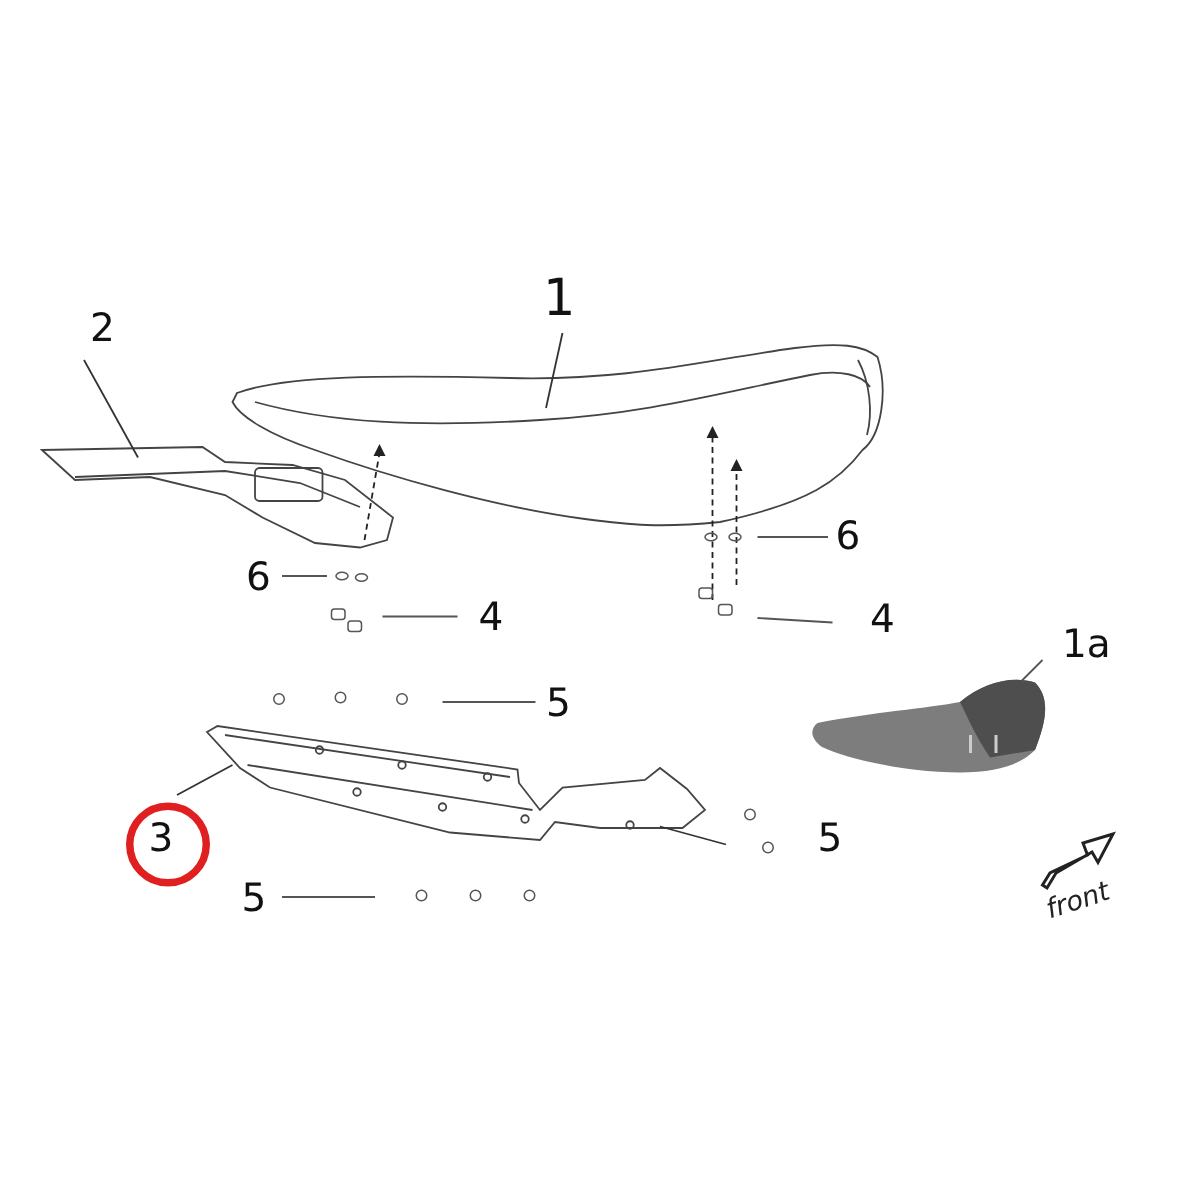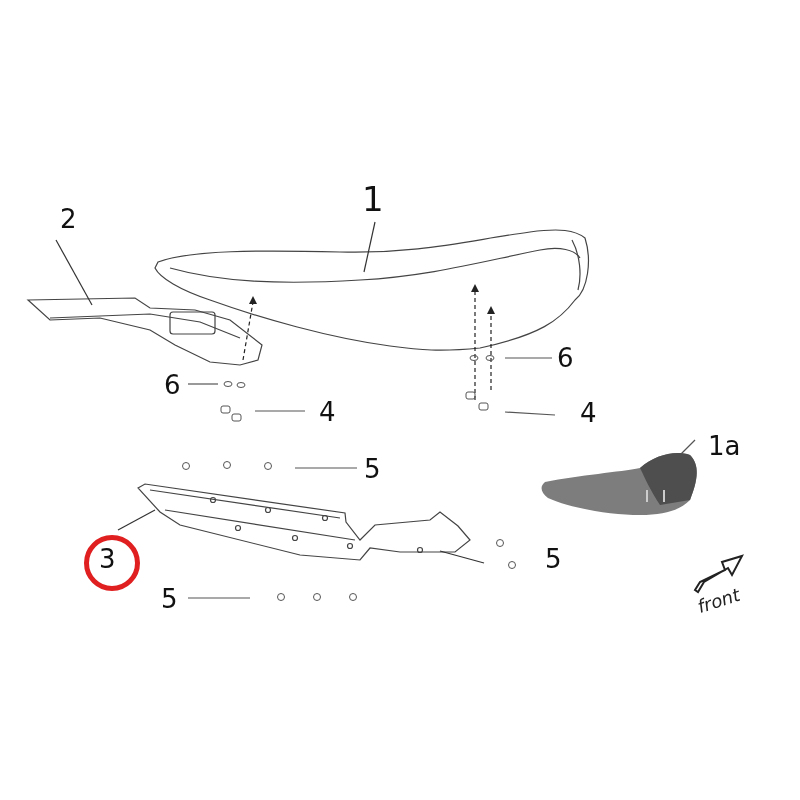--- a/index.html
+++ b/index.html
@@ -91,21 +91,21 @@
     <rect x="646" y="490" width="2" height="12" fill="#ccc"></rect>
     <rect x="663" y="490" width="2" height="12" fill="#ccc"></rect>
   </g>
 
   <g fill="none" stroke="#222" stroke-width="2">
     <polygon points="695,590 700,582 725,570 722,562 742,556 732,575 728,568 704,582 698,592"></polygon>
   </g>
 </svg>
 
 <div class="callout big" style="left:362px;top:182px;">1</div>
-<div class="callout med" style="left:708px;top:433px;">1a</div>
+<div class="callout med" style="left:708px;top:417px;">1a</div>
 <div class="callout med" style="left:60px;top:206px;">2</div>
 <div class="highlight-ring"></div>
 <div class="callout med" style="left:99px;top:546px;">3</div>
 <div class="callout med" style="left:319px;top:399px;">4</div>
 <div class="callout med" style="left:580px;top:400px;">4</div>
 <div class="callout med" style="left:364px;top:456px;">5</div>
 <div class="callout med" style="left:545px;top:546px;">5</div>
 <div class="callout med" style="left:161px;top:586px;">5</div>
 <div class="callout med" style="left:164px;top:372px;">6</div>
 <div class="callout med" style="left:557px;top:345px;">6</div>

